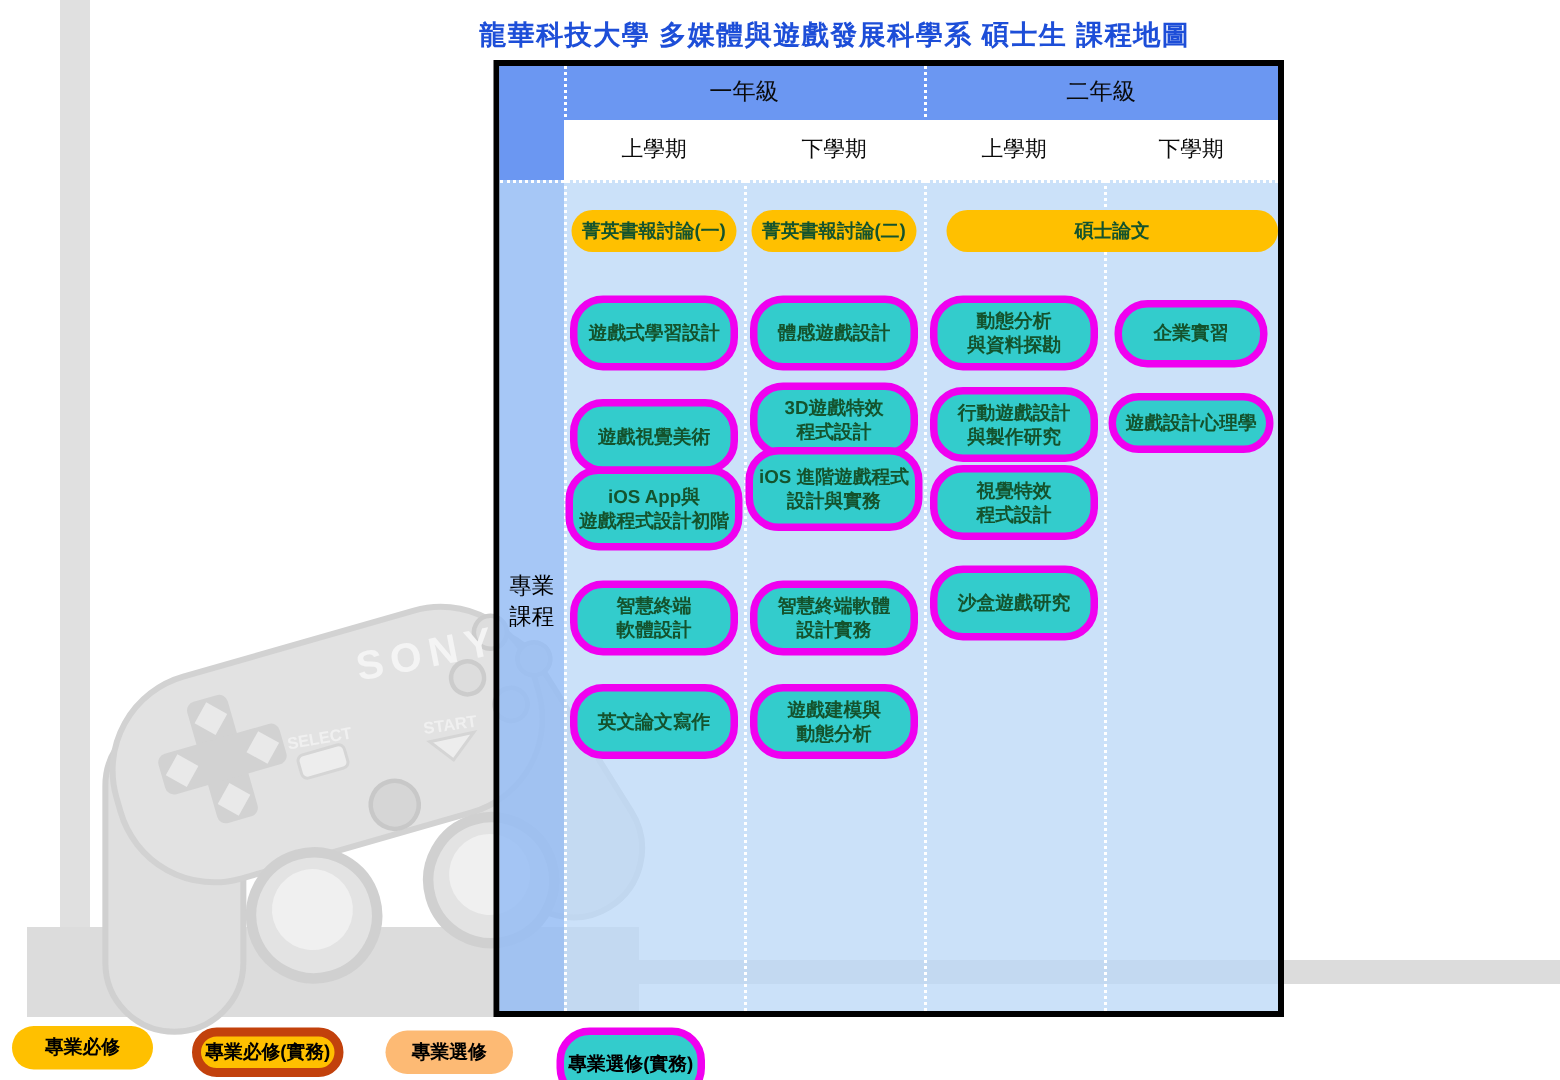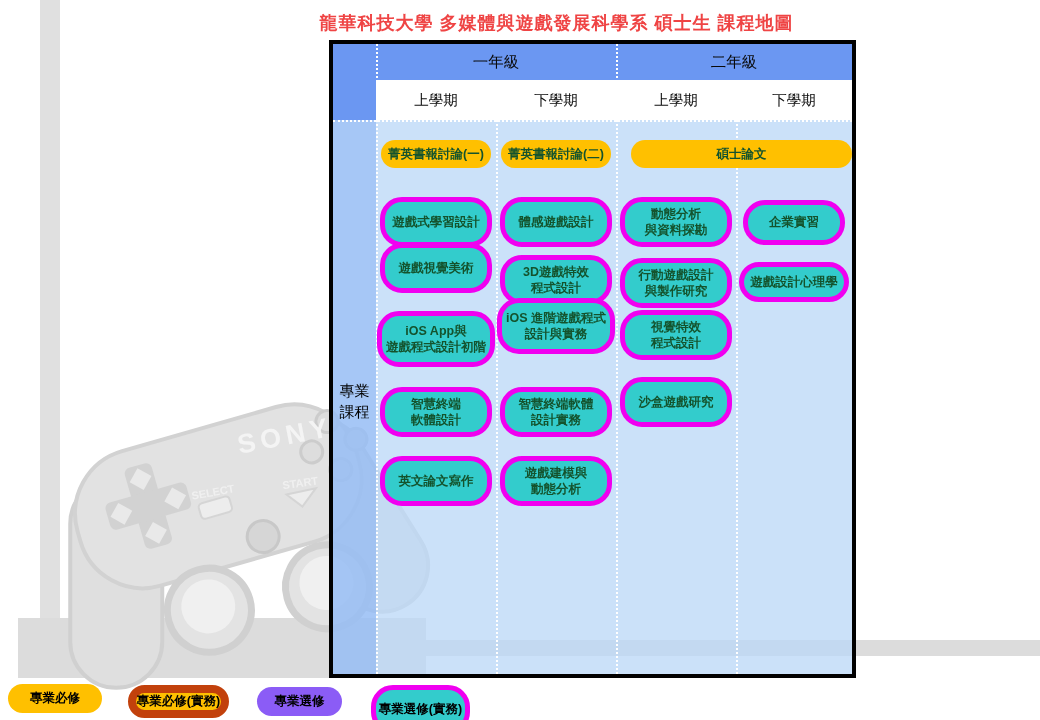--- a/index.html
+++ b/index.html
@@ -8,21 +8,21 @@
 
   
   .wm{position:absolute;z-index:0;}
   .frame-vert{left:40px;top:0;width:20px;height:676px;background:#e0e0e0;}
   .frame-horiz-left{left:18px;top:618px;width:408px;height:60px;background:#dcdcdc;}
   .frame-horiz-right{left:360px;top:640px;width:680px;height:16px;background:#dcdcdc;}
   .controller{left:8px;top:350px;width:440px;height:360px;}
 
   
   .title{position:absolute;z-index:3;left:280px;top:11px;width:553px;text-align:center;
-         font-size:18px;font-weight:bold;color:#ef4444;letter-spacing:1px;}
+         font-size:18px;font-weight:bold;color:#1d4ed8;letter-spacing:1px;}
 
   
   .coursemap{position:absolute;z-index:2;left:293px;top:40px;width:527px;height:638px;
              border:4px solid #000;box-sizing:border-box;margin-left:36px;}
   .coursemap .abs{position:absolute;box-sizing:border-box;}
   .hdr-row1{left:0;top:0;width:519px;height:36px;background:#6b97f2;}
   .hdr-row2{left:43px;top:36px;width:476px;height:40px;background:#ffffff;}
   .strip-top{left:0;top:0;width:43px;height:76px;background:#6b97f2;}
   .strip-body{left:0;top:76px;width:43px;height:554px;background:rgba(150,189,245,0.85);}
   .body-bg{left:43px;top:76px;width:476px;height:554px;background:rgba(189,216,247,0.78);}
@@ -45,22 +45,22 @@
   .s3{left:283px;width:120px;}
   .s4{left:403px;width:116px;}
   .row-label{left:0;top:336px;width:43px;text-align:center;font-size:15px;color:#000;
              line-height:1.4;white-space:pre-line;}
 
   
   .pill{position:absolute;display:flex;align-items:center;justify-content:center;
         text-align:center;font-size:12.5px;font-weight:bold;color:#14532d;line-height:1.3;
         white-space:pre-line;box-sizing:border-box;z-index:2;}
   .required{background:#ffc000;border-radius:16px;}
-  .required-practical{background:#ffc000;border:8px solid #c2410c;border-radius:20px;}
-  .elective{background:#8b5cf6;border-radius:16px;}
+  .required-practical{background:#ffc000;border:6px solid #c2410c;border-radius:20px;}
+  .elective{background:#fdba74;border-radius:16px;}
   .elective-practical{background:#33cccc;border:5px solid #f000f0;border-radius:22px;}
   .thesis-pill{left:298px;top:96px;width:221px;height:28px;}
 
   
   .legend-pill{position:absolute;z-index:3;display:flex;align-items:center;justify-content:center;
                font-size:12.5px;font-weight:bold;color:#000;box-sizing:border-box;}
   .lg1{left:8px;top:684px;width:94px;height:29px;}
   .lg2{left:128px;top:685px;width:101px;height:33px;}
   .lg3{left:257px;top:687px;width:85px;height:29px;}
   .lg4{left:371px;top:685px;width:99px;height:49px;}
@@ -132,21 +132,21 @@
     <div class="abs sem-label s3">上學期</div>
     <div class="abs sem-label s4">下學期</div>
     <div class="abs row-label">專業
 課程</div>
 
     <div class="pill required thesis-pill">碩士論文</div>
 
     <div id="pill-columns">
         <div class="pill required" style="left: 48px; top: 96px; width: 110px; height: 28px;">菁英書報討論(一)</div>
         <div class="pill elective-practical" style="left: 47px; top: 153px; width: 112px; height: 50px;">遊戲式學習設計</div>
-        <div class="pill elective-practical" style="left: 47px; top: 199px; width: 112px; height: 50px;">遊戲視覺美術</div>
+        <div class="pill elective-practical" style="left: 47px; top: 222px; width: 112px; height: 50px;">遊戲視覺美術</div>
         <div class="pill elective-practical" style="left: 44px; top: 267px; width: 118px; height: 56px;">iOS App與
 遊戲程式設計初階</div>
         <div class="pill elective-practical" style="left: 47px; top: 343px; width: 112px; height: 50px;">智慧終端
 軟體設計</div>
         <div class="pill elective-practical" style="left: 47px; top: 412px; width: 112px; height: 50px;">英文論文寫作</div>
         <div class="pill required" style="left: 168px; top: 96px; width: 110px; height: 28px;">菁英書報討論(二)</div>
         <div class="pill elective-practical" style="left: 167px; top: 153px; width: 112px; height: 50px;">體感遊戲設計</div>
         <div class="pill elective-practical" style="left: 167px; top: 211px; width: 112px; height: 50px;">3D遊戲特效
 程式設計</div>
         <div class="pill elective-practical" style="left: 164px; top: 254px; width: 118px; height: 56px;">iOS 進階遊戲程式

